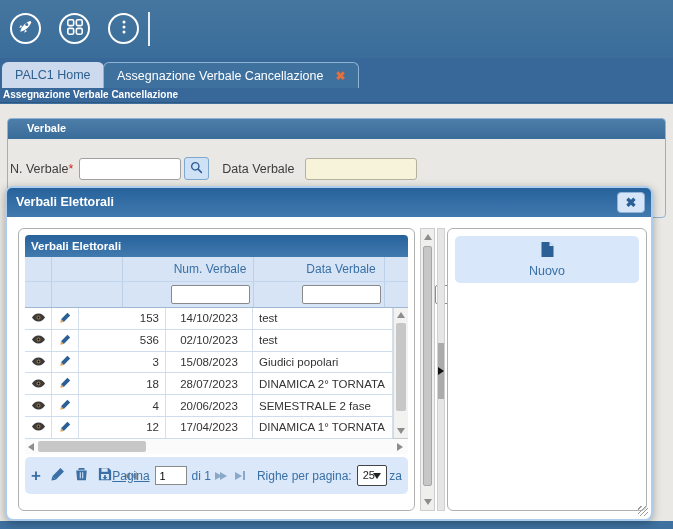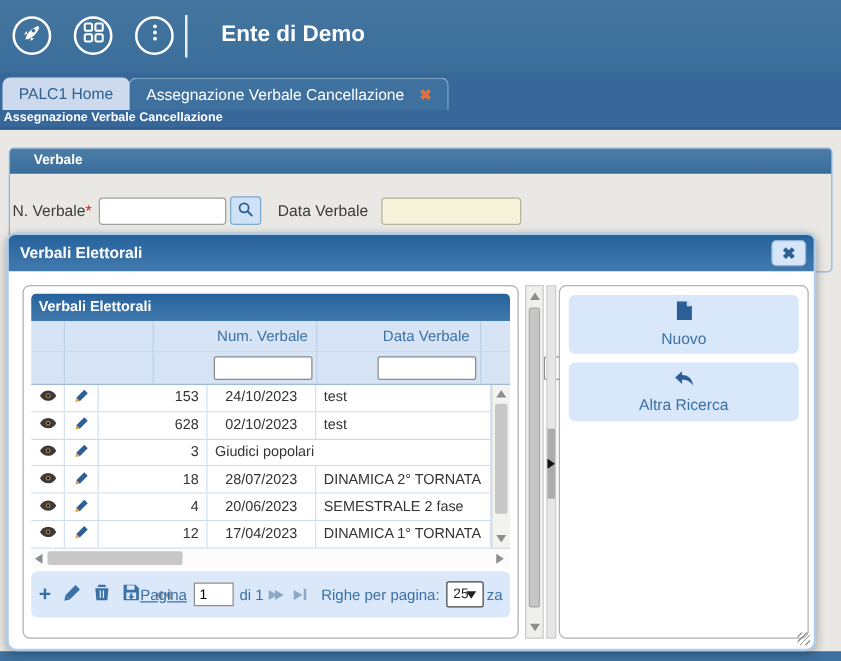--- a/index.html
+++ b/index.html
@@ -156,21 +156,20 @@
         <svg width="18" height="18" viewBox="0 0 20 20">
             <g fill="#fff">
               <circle cx="10" cy="4.5" r="1.7"></circle>
               <circle cx="10" cy="10" r="1.7"></circle>
               <circle cx="10" cy="15.5" r="1.7"></circle>
             </g>
           </svg>
       </span>
     </div>
     <div class="hdr-divider"></div>
-    <div class="hdr-title">Ente di Demo</div>
   </div>
 
   <div class="tabbar">
     <div class="tab inactive">
       <span>PALC1 Home</span>
     </div>
     <div class="tab active">
       <span>Assegnazione Verbale Cancellazione</span>
       <span class="tab-close">✖</span>
     </div>
@@ -244,56 +243,57 @@
                       <circle cx="8" cy="5" r="1.1" fill="#000"></circle>
                     </svg></span>
                 </div>
               <div class="tc c2">
                   <span><svg width="11" height="11" viewBox="0 0 16 16">
                       <path d="M10.8 1.2l4 4L5.5 14.5l-4-4z" fill="#2b5f96"></path>
                       <path d="M1.5 10.5l4 4L.5 15.5z" fill="#e0a050"></path>
                     </svg></span>
                 </div>
               <div class="tc c3 cell-num">153</div>
-              <div class="tc c4 cell-date">24/10/2023</div>
+              <div class="tc c4 cell-date">14/10/2023</div>
               <div class="tc c5 cell-desc">test</div>
             </div>
             <div class="drow">
               <div class="tc c1">
                   <span><svg width="13" height="9" viewBox="0 0 16 10">
                       <path d="M8 0C4.2 0 1.5 2.4 0 5c1.5 2.6 4.2 5 8 5s6.5-2.4 8-5C14.5 2.4 11.8 0 8 0z" fill="#3b3b3b"></path>
                       <circle cx="8" cy="5" r="2.4" fill="#a87c3f"></circle>
                       <circle cx="8" cy="5" r="1.1" fill="#000"></circle>
                     </svg></span>
                 </div>
               <div class="tc c2">
                   <span><svg width="11" height="11" viewBox="0 0 16 16">
                       <path d="M10.8 1.2l4 4L5.5 14.5l-4-4z" fill="#2b5f96"></path>
                       <path d="M1.5 10.5l4 4L.5 15.5z" fill="#e0a050"></path>
                     </svg></span>
                 </div>
-              <div class="tc c3 cell-num">628</div>
+              <div class="tc c3 cell-num">536</div>
               <div class="tc c4 cell-date">02/10/2023</div>
               <div class="tc c5 cell-desc">test</div>
             </div>
             <div class="drow">
               <div class="tc c1">
                   <span><svg width="13" height="9" viewBox="0 0 16 10">
                       <path d="M8 0C4.2 0 1.5 2.4 0 5c1.5 2.6 4.2 5 8 5s6.5-2.4 8-5C14.5 2.4 11.8 0 8 0z" fill="#3b3b3b"></path>
                       <circle cx="8" cy="5" r="2.4" fill="#a87c3f"></circle>
                       <circle cx="8" cy="5" r="1.1" fill="#000"></circle>
                     </svg></span>
                 </div>
               <div class="tc c2">
                   <span><svg width="11" height="11" viewBox="0 0 16 16">
                       <path d="M10.8 1.2l4 4L5.5 14.5l-4-4z" fill="#2b5f96"></path>
                       <path d="M1.5 10.5l4 4L.5 15.5z" fill="#e0a050"></path>
                     </svg></span>
                 </div>
               <div class="tc c3 cell-num">3</div>
+              <div class="tc c4 cell-date">15/08/2023</div>
               <div class="tc c5 cell-desc">Giudici popolari</div>
             </div>
             <div class="drow">
               <div class="tc c1">
                   <span><svg width="13" height="9" viewBox="0 0 16 10">
                       <path d="M8 0C4.2 0 1.5 2.4 0 5c1.5 2.6 4.2 5 8 5s6.5-2.4 8-5C14.5 2.4 11.8 0 8 0z" fill="#3b3b3b"></path>
                       <circle cx="8" cy="5" r="2.4" fill="#a87c3f"></circle>
                       <circle cx="8" cy="5" r="1.1" fill="#000"></circle>
                     </svg></span>
                 </div>
@@ -422,27 +422,19 @@
       <div class="actions-panel">
         <div class="action-btn">
           <span>
             <svg width="13" height="15" viewBox="0 0 12 15">
                 <path fill="#2b5f96" d="M0 0h8l4 4v11H0z"></path>
                 <path fill="#d9e7fa" d="M8 0l4 4H8z"></path>
               </svg>
           </span>
           <span class="lbl">Nuovo</span>
         </div>
-        <div class="action-btn">
-          <span>
-            <svg width="15" height="12" viewBox="0 0 16 13">
-                <path fill="#2b5f96" d="M6 0v3.2c5 0 8.5 2.6 10 9.8-2.6-4-5.5-5.6-10-5.6V11L0 5.5z"></path>
-              </svg>
-          </span>
-          <span class="lbl">Altra Ricerca</span>
-        </div>
       </div>
 
     </div>
     <div class="resize-grip"></div>
   </div>
 
 </div>
 
 </body></html>

